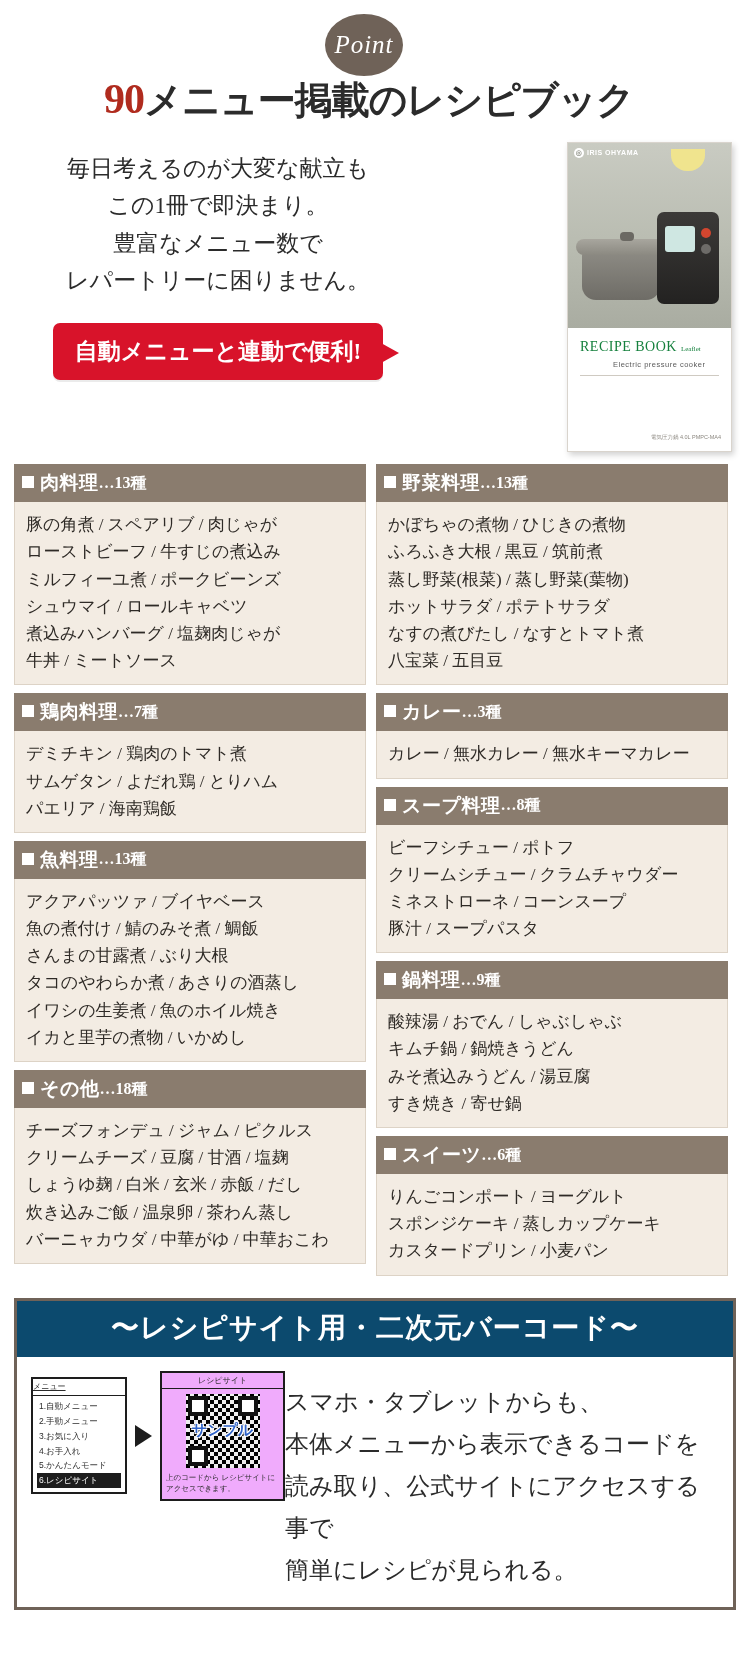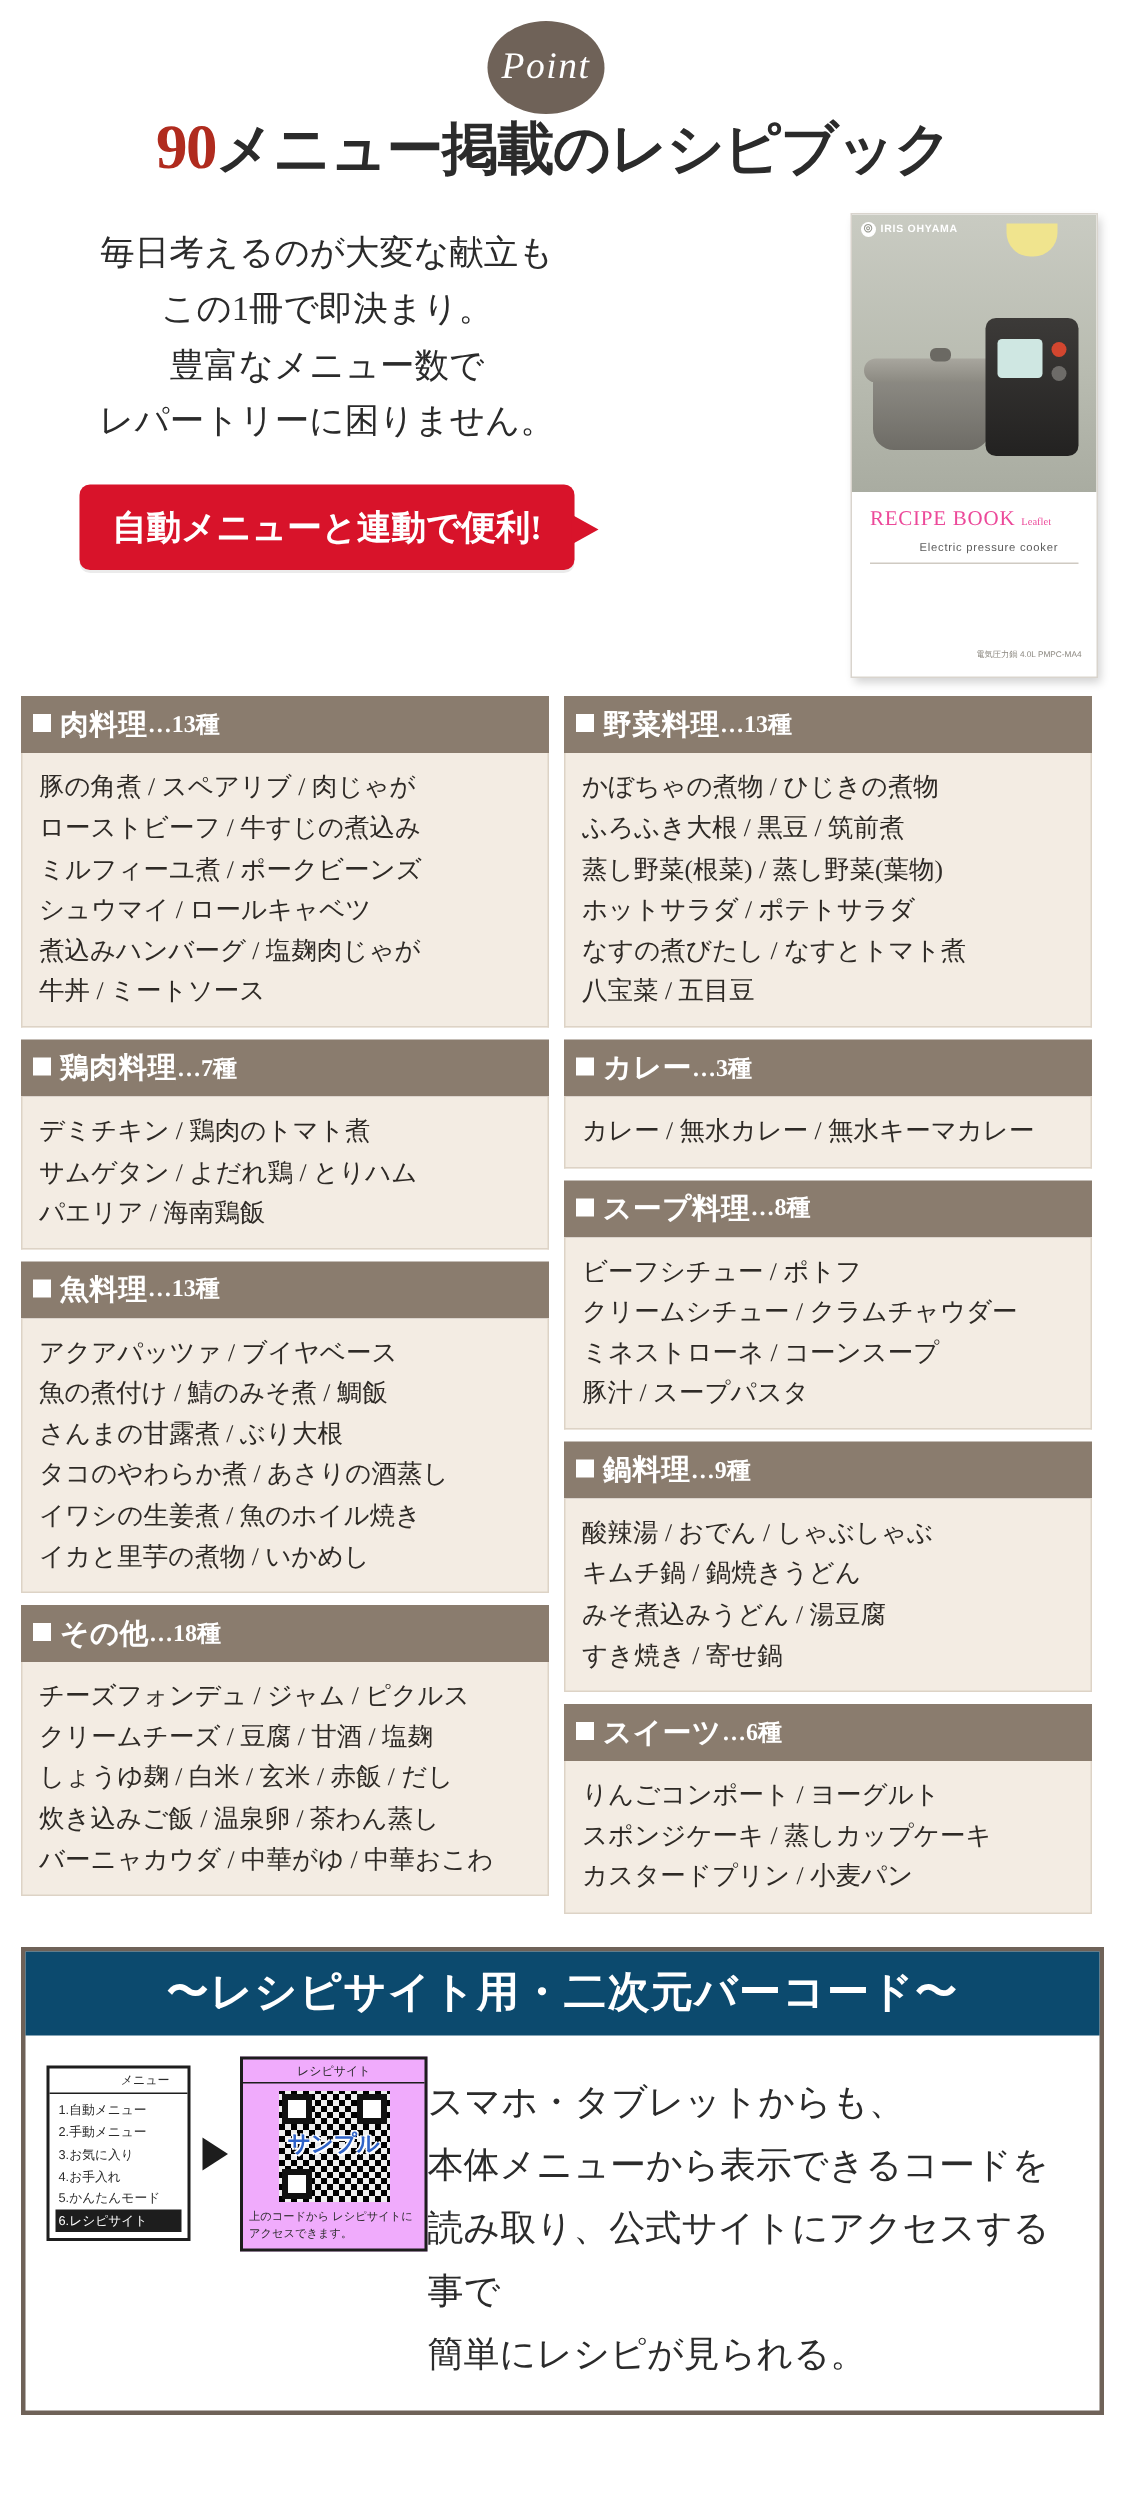--- a/index.html
+++ b/index.html
@@ -141,21 +141,21 @@
   .pot-right .btn2 { top: 32px; background:#6d6b68; }
   .bowl {
     position:absolute; right: 26px; top: 6px; width: 34px; height: 22px;
     border-radius: 0 0 16px 16px; background:#f0e48e;
   }
   .book-label {
     position:absolute; left: 0; right: 0; top: 196px; padding: 0 12px;
   }
   .book-title {
     font-family: "Liberation Serif", serif;
-    font-size: 14px; letter-spacing: 0.5px; color:#ec4899;
+    font-size: 14px; letter-spacing: 0.5px; color:#15803d;
   }
   .book-title .sm { font-size: 7px; letter-spacing:0; }
   .book-sub {
     font-size: 7.5px; color:#5b5b5b; margin-top: 5px; letter-spacing: 0.5px; margin-left: 33px;
   }
   .book-rule { height:1px; background:#cfcac2; margin-top:6px; }
   .book-foot {
     position:absolute; right: 10px; bottom: 10px; text-align:right;
     font-size: 5.5px; color:#8c8880; line-height:1.5;
   }
@@ -217,22 +217,23 @@
   .qr-left { flex: 0 0 auto; display: flex; align-items: center; gap: 8px; }
   .lcd {
     width: 96px;
     border: 2px solid #1d1d1d;
     background: #ffffff;
     font-size: 8.5px;
     line-height: 1.5;
     font-family: "Liberation Sans", sans-serif;
   }
   .lcd-title {
-    text-align: right; border-bottom: 1px solid #1d1d1d; padding: 2px 12px;
+    text-align: left; border-bottom: 1px solid #1d1d1d; padding: 2px 0;
     font-size: 8px;
+    text-decoration: underline;
   }
   .lcd ul { list-style: none; padding: 3px 4px 4px 4px; }
   .lcd li { padding: 1px 2px; }
   .lcd li.sel { background: #1d1d1d; color: #ffffff; }
   .arrow {
     width: 0; height: 0;
     border-left: 17px solid #1d1d1d;
     border-top: 11px solid transparent;
     border-bottom: 11px solid transparent;
   }

